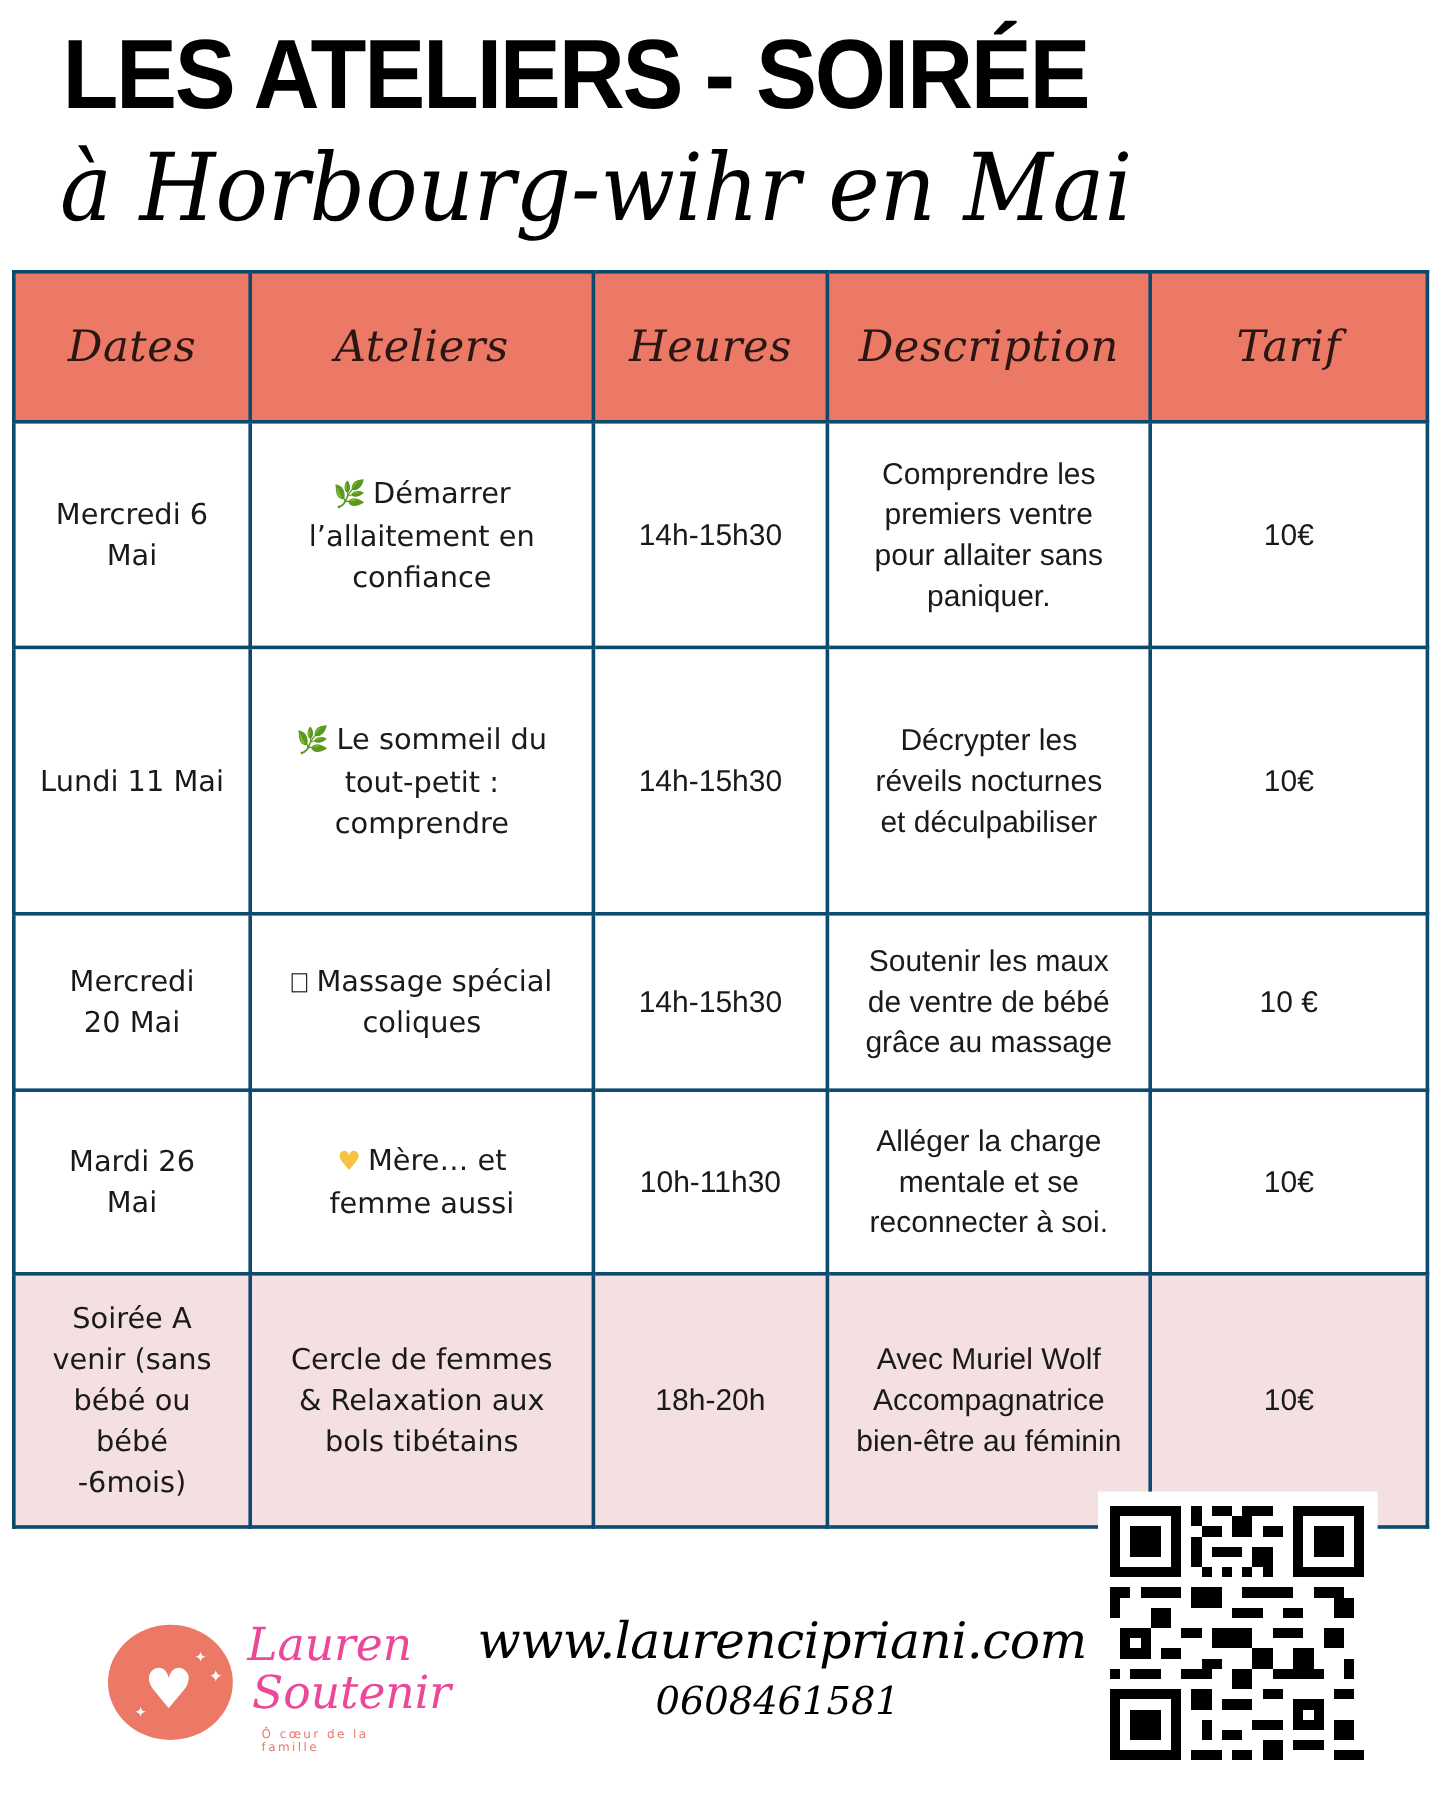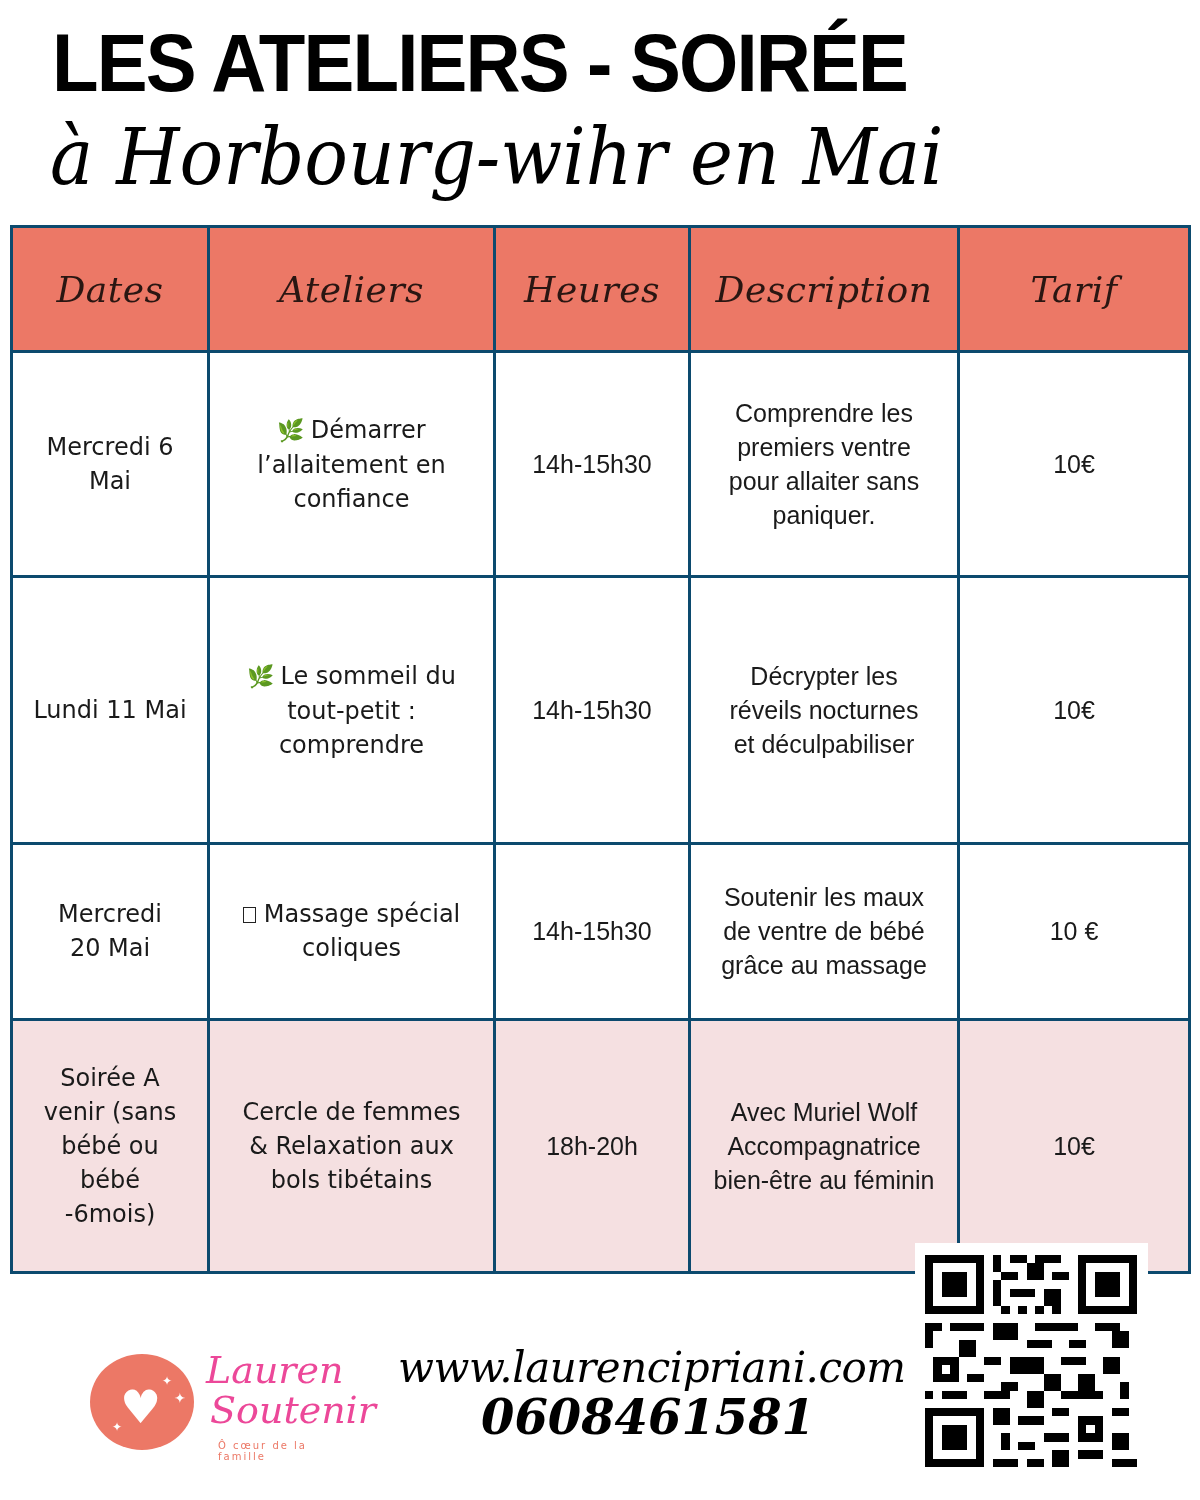--- a/index.html
+++ b/index.html
@@ -20,21 +20,21 @@
   .logo { position:absolute; left:88px; top:1342px; width:270px; height:115px; }
   .logo-circle { position:absolute; left:2px; top:12px; width:104px; height:96px; background:#ec7866; border-radius:50%; }
   .logo-heart { position:absolute; left:30px; top:30px; color:#ffffff; font-size:46px; line-height:1; }
   .logo-star1 { position:absolute; left:72px; top:20px; color:#fff; font-size:12px; }
   .logo-star2 { position:absolute; left:84px; top:36px; color:#fff; font-size:14px; }
   .logo-star3 { position:absolute; left:22px; top:66px; color:#fff; font-size:12px; }
   .logo-name { position:absolute; left:118px; top:8px; font-family:"DejaVu Serif", serif; font-style:italic; font-size:38px; line-height:40px; color:#ec4899; }
   .logo-tag { position:absolute; left:130px; top:98px; font-size:10px; letter-spacing:2px; color:#ec7866; }
   .contact { position:absolute; left:398px; top:1343px; width:500px; text-align:center; font-family:"DejaVu Serif", serif; font-style:italic; color:#000; }
   .contact .url { font-size:42px; line-height:50px; letter-spacing:-0.5px;font-style:italic; }
-  .contact .phone { font-size:48px; line-height:48px;font-weight:bold; }
+  .contact .phone { font-size:32px; line-height:48px; }
   .qr { position:absolute; left:915px; top:1243px; width:233px; height:233px; background:#fff; }
   .qr svg { position:absolute; left:10px; top:12px; }
 </style>
 </head>
 <body>
 
 <div class="title-main">LES ATELIERS - SOIRÉE</div>
 <div class="title-sub">à Horbourg-wihr en Mai</div>
 
 <div class="table-wrap">
@@ -75,20 +75,29 @@
         <td class="narrow">10€</td>
       </tr>
       <tr style="height:147px">
         <td style="padding:0 40px">Mercredi 20 Mai</td>
         <td style="padding:0 30px">
           <span class="box"></span><span>Massage spécial coliques</span>
         </td>
         <td class="narrow">14h-15h30</td>
         <td class="narrow" style="padding:0 22px">Soutenir les maux de ventre de bébé grâce au massage</td>
         <td class="narrow">10 €</td>
+      </tr>
+      <tr style="height:153px">
+        <td style="padding:0 40px">Mardi 26 Mai</td>
+        <td style="padding:0 60px">
+          <span class="emoji heart">♥</span><span>Mère… et femme aussi</span>
+        </td>
+        <td class="narrow">10h-11h30</td>
+        <td class="narrow" style="padding:0 18px">Alléger la charge mentale et se reconnecter à soi.</td>
+        <td class="narrow">10€</td>
       </tr>
       <tr class="highlight" style="height:211px">
         <td style="padding:0 30px">Soirée A venir (sans bébé ou bébé -6mois)</td>
         <td style="padding:0 20px">Cercle de femmes &amp; Relaxation aux bols tibétains</td>
         <td class="narrow">18h-20h</td>
         <td class="narrow" style="padding:0 18px">Avec Muriel Wolf Accompagnatrice bien-être au féminin</td>
         <td class="narrow">10€</td>
       </tr>
     </tbody>
   </table>

